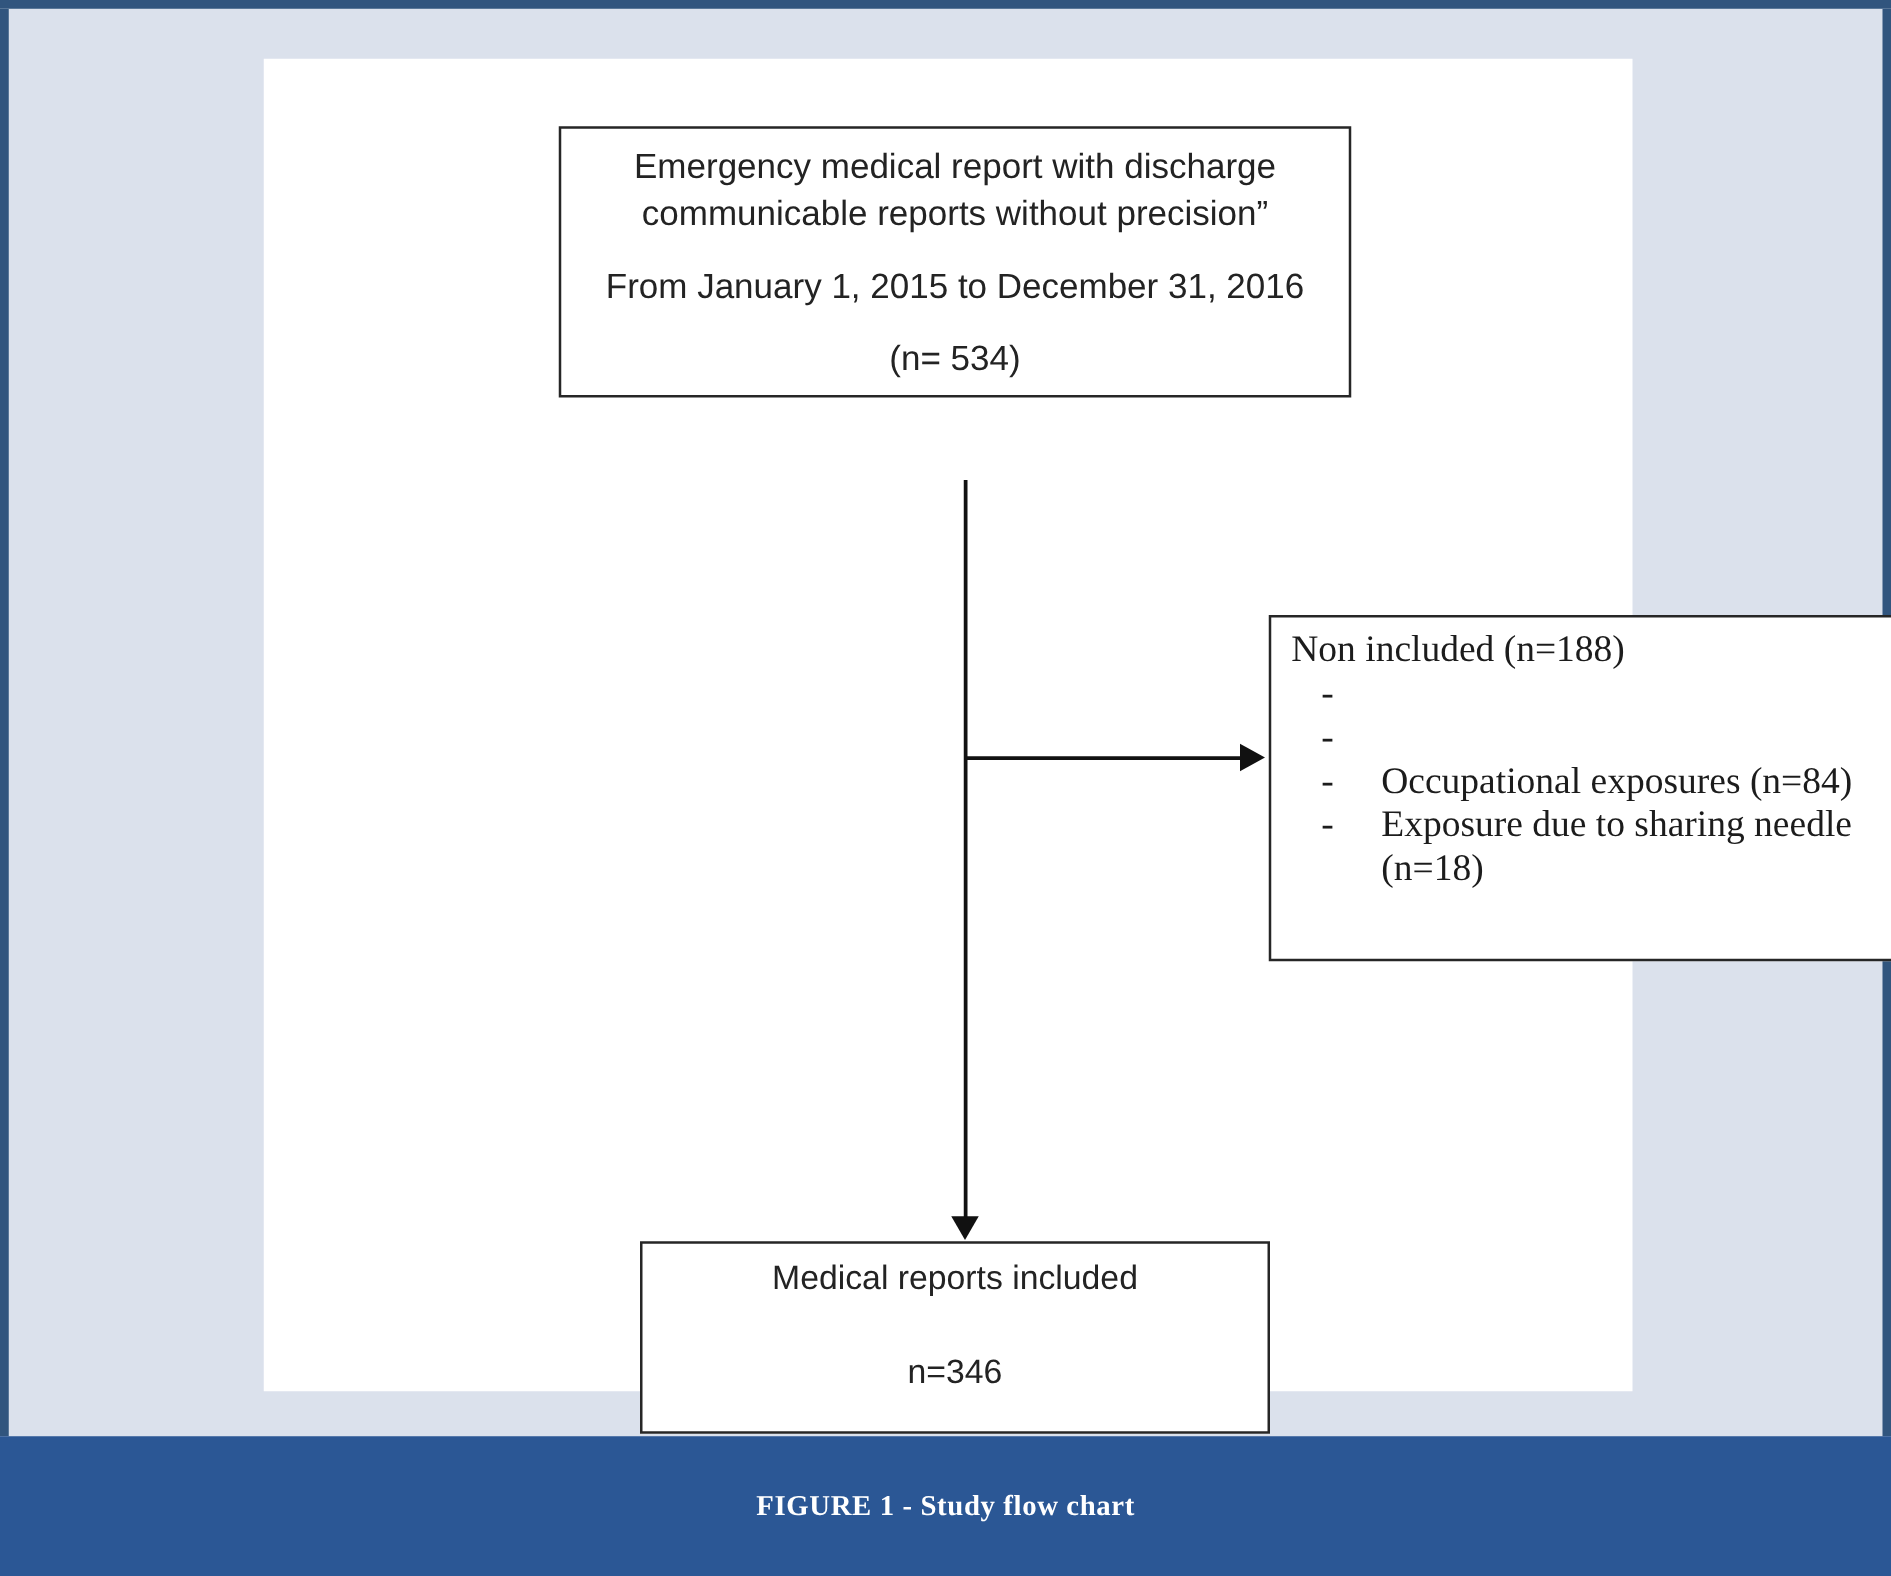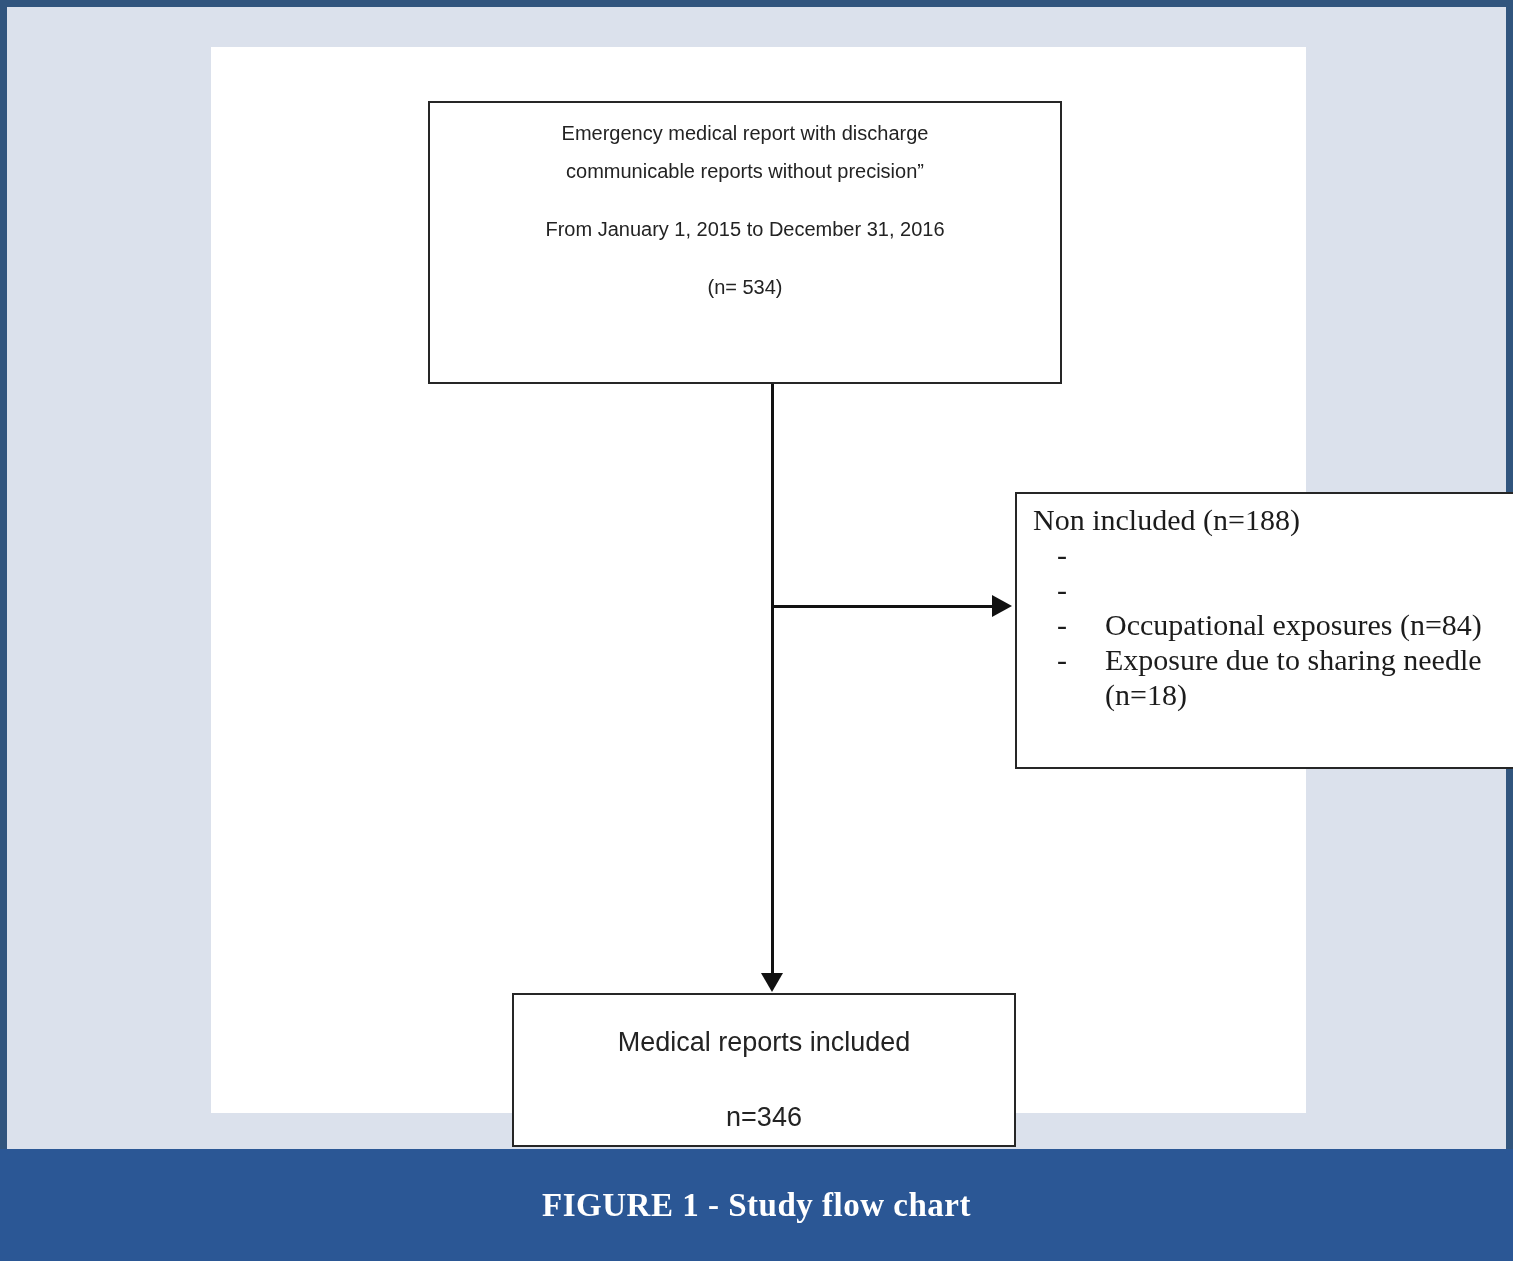--- a/index.html
+++ b/index.html
@@ -34,26 +34,26 @@
 
   .flow-box {
     position: absolute;
     box-sizing: border-box;
     border: 2px solid #262626;
     background: #ffffff;
     color: #232323;
   }
 
   .source-box {
-    left: 217px;
+    left: 236px;
     top: 54px;
     width: 634px;
-    height: 283px;
+    height: 217px;
     text-align: center;
-    font-size: 20px;
+    font-size: 28px;
     line-height: 38px;
     padding-top: 11px;
   }
   .source-box .gap-before { margin-top: 20px; }
 
   .excluded-box {
     left: 804px;
     top: 445px;
     width: 500px;
     height: 277px;
@@ -77,21 +77,21 @@
   }
 
   .included-box {
     left: 301px;
     top: 946px;
     width: 504px;
     height: 154px;
     text-align: center;
     font-size: 27px;
     line-height: 38px;
-    padding-top: 28px;
+    padding-top: 8px;
   }
   .included-box .count-line { margin-top: 37px; }
 
   .line {
     position: absolute;
     background: #111111;
   }
   .v-line {
     left: 560px;
     top: 337px;
@@ -133,21 +133,21 @@
     height: 112px;
     background: #2b5795;
     display: flex;
     align-items: center;
     justify-content: center;
   }
   .figure-caption {
     color: #ffffff;
     font-family: "Liberation Serif", serif;
     font-weight: bold;
-    font-size: 33px;
+    font-size: 23px;
     letter-spacing: 0.5px;
   }
 </style>
 </head>
 <body>
 
 <div class="canvas">
   <div class="edge-strip edge-left"></div>
   <div class="edge-strip edge-right"></div>
 

